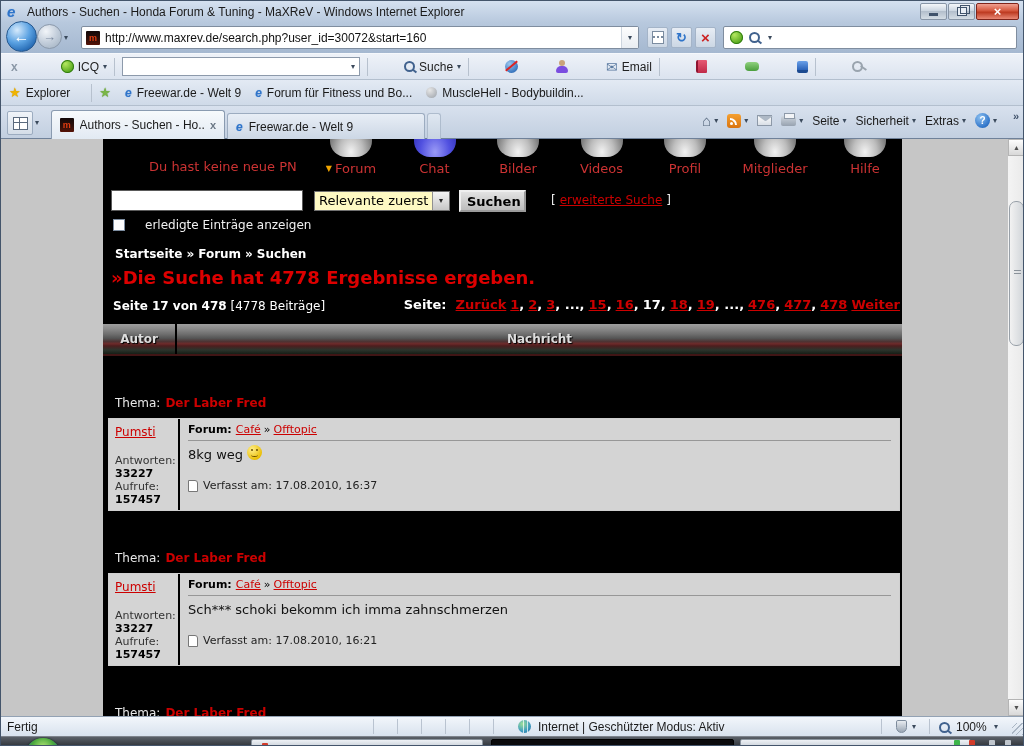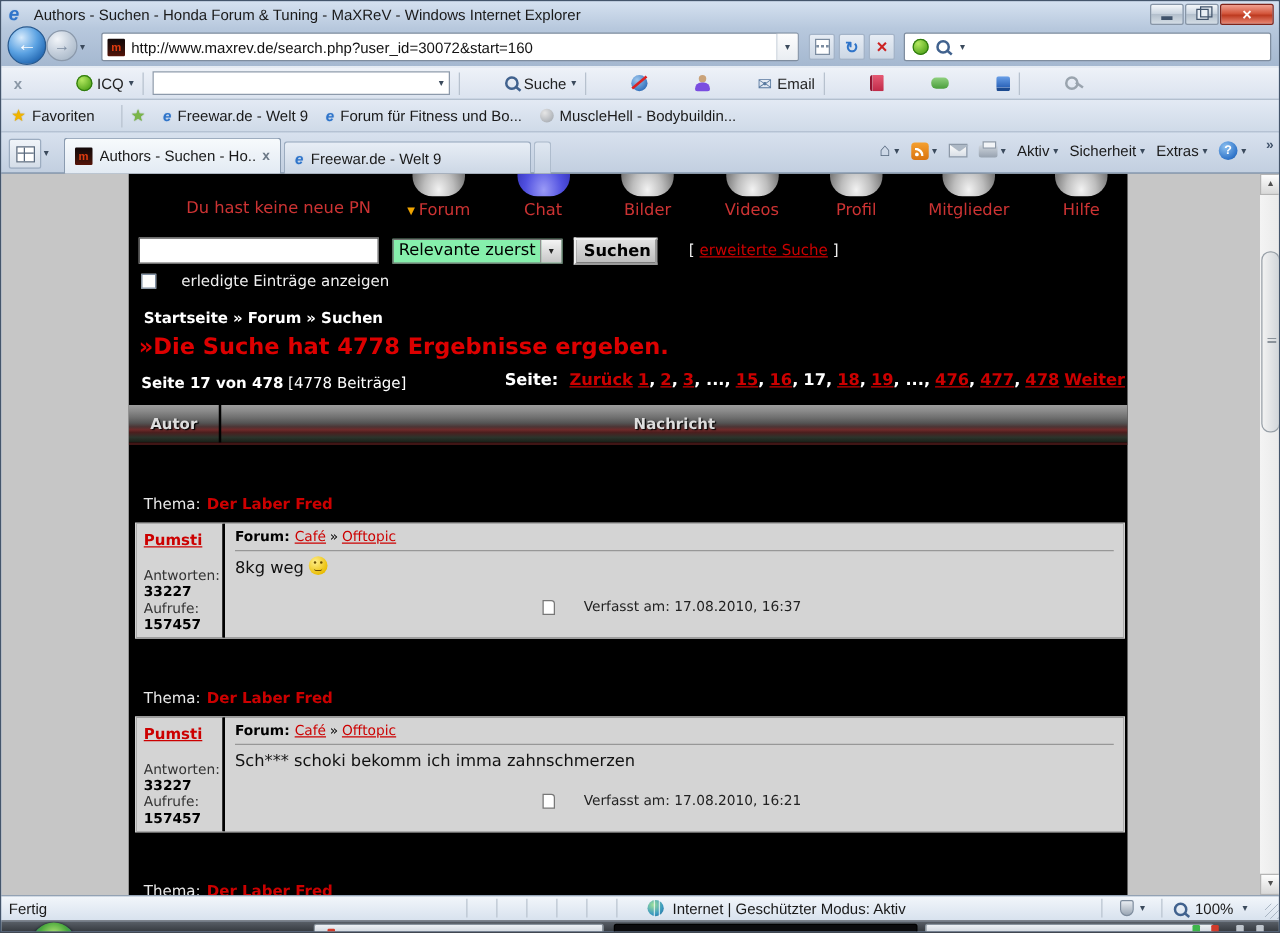--- a/index.html
+++ b/index.html
@@ -161,21 +161,21 @@
   .nav-ico-shape{width:42px;height:34px;margin-top:-16px;border-radius:10px 10px 16px 16px;
         background:radial-gradient(ellipse at 50% 85%,#f2f2f2 0%,#bdbdbd 40%,#787878 75%,#4a4a4a 100%);}
   .nav-ico-blue{background:radial-gradient(ellipse at 50% 85%,#9a9af6 0%,#5050e0 50%,#2828a8 100%);}
   .nav-label{font-size:13px;color:#c33;margin-top:2px;display:flex;align-items:center;gap:3px;}
   .forum-arrow{color:#f0a400;font-size:8px;}
 
   
   #pg-search{position:relative;height:30px;}
   #pg-search-input{position:absolute;left:8px;top:3px;width:192px;height:21px;border:1px solid #5a5a5a;
         background:#fff;box-sizing:border-box;font-family:"DejaVu Sans",sans-serif;}
-  #pg-select{position:absolute;left:211px;top:4px;width:136px;height:20px;background:#86efac;border:1px solid #707070;
+  #pg-select{position:absolute;left:211px;top:4px;width:136px;height:20px;background:#fef9c3;border:1px solid #707070;
         box-sizing:border-box;display:flex;color:#000;font-size:13px;}
   #pg-select .sel-text{flex:1;padding:1px 0 0 4px;white-space:nowrap;overflow:hidden;}
   #pg-select .sel-btn{width:16px;background:linear-gradient(#f4f4f4,#c6c6c6);border-left:1px solid #909090;
         display:flex;align-items:center;justify-content:center;}
   #pg-select .chv{color:#222;}
   #pg-submit{position:absolute;left:356px;top:3px;width:67px;height:22px;
         background:linear-gradient(#e2e2e2,#bdbdbd);border:2px outset #efefef;
         font-weight:bold;font-size:13px;color:#000;font-family:"DejaVu Sans",sans-serif;}
   #pg-advanced{position:absolute;left:448px;top:6px;font-size:12px;color:#eee;white-space:nowrap;}
   #pg-advanced .adv-link{color:#c00;text-decoration:underline;margin:0 4px;}
@@ -208,40 +208,40 @@
   #th-msg{flex:1;}
 
   
   .post{margin-top:32px;}
   .post:first-of-type{margin-top:4px;}
   .thema-row{padding:8px 0 6px 12px;font-size:12px;height:16px;}
   .thema-label{color:#e8e8e8;margin-right:5px;}
   .thema-link{color:#c00;font-weight:bold;}
   .post-box{margin:0 2px 0 5px;border:1px solid #d0d0d0;background:#000;display:flex;height:91px;}
   .author-cell{width:69px;background:#d4d4d4;padding:6px 2px 0 6px;font-size:11px;color:#333;box-sizing:border-box;}
-  .author-link{display:block;color:#c00;font-weight:bold;text-decoration:underline;font-size:12px;margin-bottom:15px;}
+  .author-link{display:block;color:#c00;font-weight:normal;text-decoration:underline;font-size:12px;margin-bottom:15px;}
   .stat-label{display:block;color:#333;line-height:13px;}
   .stat-value{display:block;color:#000;font-weight:bold;line-height:13px;}
   .cell-div{width:2px;background:#000;}
   .msg-cell{flex:1;background:#d4d4d4;display:flex;flex-direction:column;color:#000;
         padding:4px 8px 0 8px;font-size:11px;box-sizing:border-box;}
   .forum-line{padding-bottom:4px;}
   .forum-label{font-weight:bold;color:#000;margin-right:4px;}
   .forum-link{color:#c00;text-decoration:underline;}
   .forum-sep{color:#000;margin:0 3px;}
   .msg-hr{border:none;border-top:1px solid #979797;margin:0;}
   .msg-text{font-size:13px;padding-top:6px;flex:1;display:flex;align-items:flex-start;gap:4px;color:#111;}
   .smiley{display:inline-block;width:15px;height:15px;border-radius:50%;position:relative;margin-top:-2px;
         background:radial-gradient(circle at 35% 30%,#ffee8a,#e9bc00 75%,#b88d00);}
   .smiley::before{content:"";position:absolute;left:4px;top:4px;width:2px;height:2px;background:#6b4e00;
         border-radius:50%;box-shadow:5px 0 0 #6b4e00;}
   .smiley::after{content:"";position:absolute;left:4px;top:7px;width:7px;height:4px;
         border-bottom:1px solid #6b4e00;border-radius:50%;}
-  .posted{text-align:right;padding:0 4px 18px 0;color:#222;display:flex;justify-content:center;
-        align-items:center;gap:23px;}
+  .posted{text-align:right;padding:0 4px 18px 0;color:#222;display:flex;justify-content:flex-start;
+        align-items:center;gap:5px;}
   .page-glyph{display:inline-block;width:8px;height:10px;background:#fff;border:1px solid #777;
         border-radius:0 3px 0 0;}
 
   
   #scrollbar{position:absolute;right:0;top:0;width:17px;height:577px;background:linear-gradient(90deg,#f4f4f4,#e9e9e9);}
   .sc-btn{position:absolute;left:0;width:17px;height:17px;background:linear-gradient(#fdfdfd,#d8d8d8);
         border:1px solid #b4b4b4;box-sizing:border-box;text-align:center;font-size:7px;color:#505050;line-height:15px;}
   #sc-up{top:0;}
   #sc-down{bottom:0;}
   #sc-thumb{position:absolute;left:1px;top:62px;width:15px;height:145px;border:1px solid #98a0a8;
@@ -369,21 +369,21 @@
       </span>
     <span class="tsep"></span>
     <span class="titem">
         <span class="key-glyph"></span>
       </span>
   </div>
 
   <div id="favbar" class="band">
     <span class="fav-item" style="margin-left:8px">
       <span class="star">★</span>
-      <span>Favoriten</span>
+      <span>Explorer</span>
     </span>
     <span class="tsep"></span>
     <span class="fav-item">
       <span class="star-add">★</span>
     </span>
     <span class="fav-item">
       <span class="ie-e e-small">e</span>
       <span>Freewar.de - Welt 9</span>
     </span>
     <span class="fav-item">
@@ -421,21 +421,21 @@
         <span class="chv">▾</span>
       </span>
       <span class="cmd-item">
         <span class="mail2-glyph"></span>
       </span>
       <span class="cmd-item">
         <span class="print-glyph"></span>
         <span class="chv">▾</span>
       </span>
       <span class="cmd-item">
-        <span>Aktiv</span>
+        <span>Seite</span>
         <span class="chv">▾</span>
       </span>
       <span class="cmd-item">
         <span>Sicherheit</span>
         <span class="chv">▾</span>
       </span>
       <span class="cmd-item">
         <span>Extras</span>
         <span class="chv">▾</span>
       </span>

